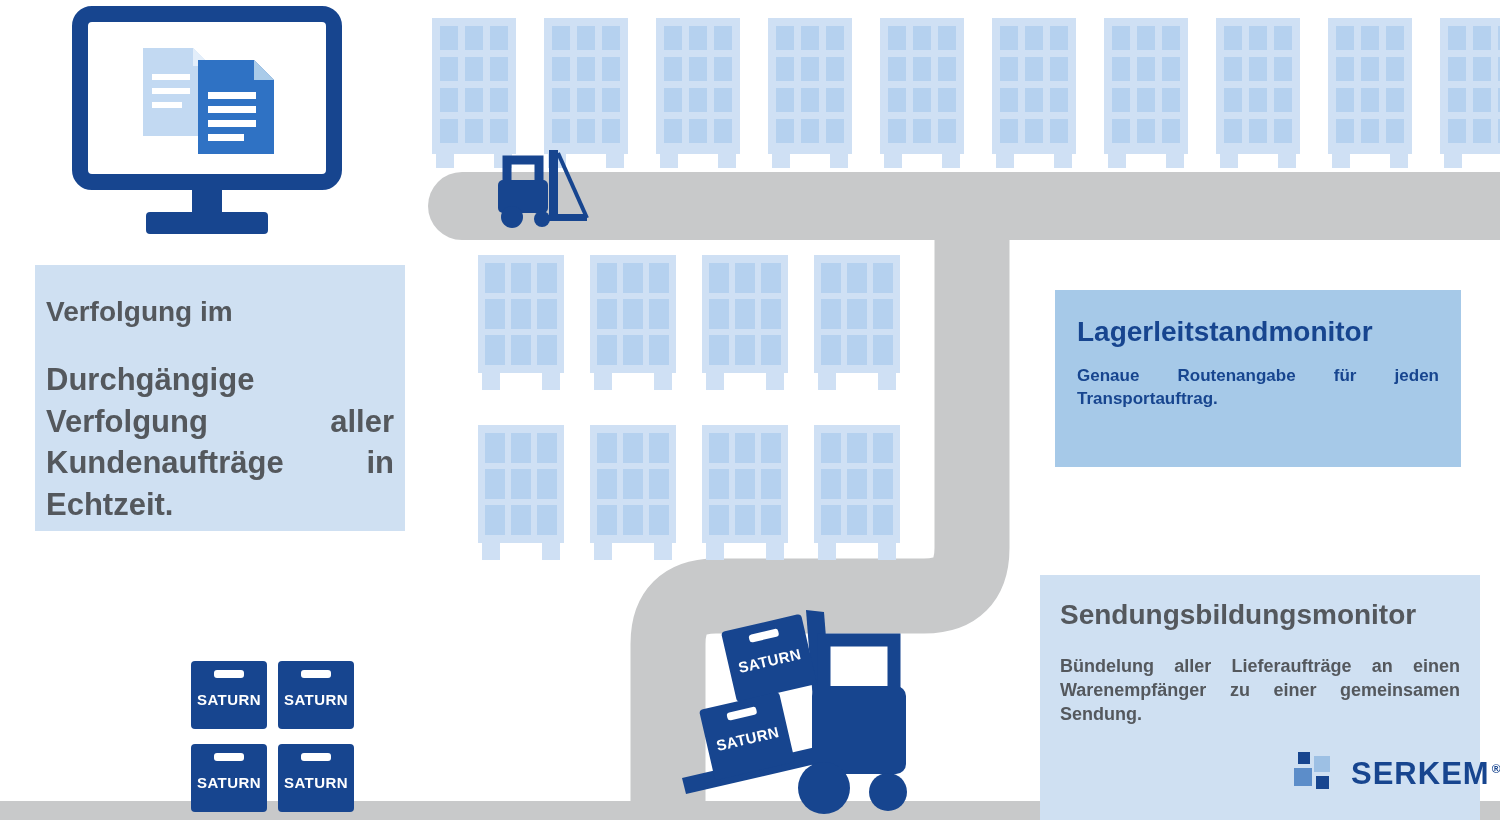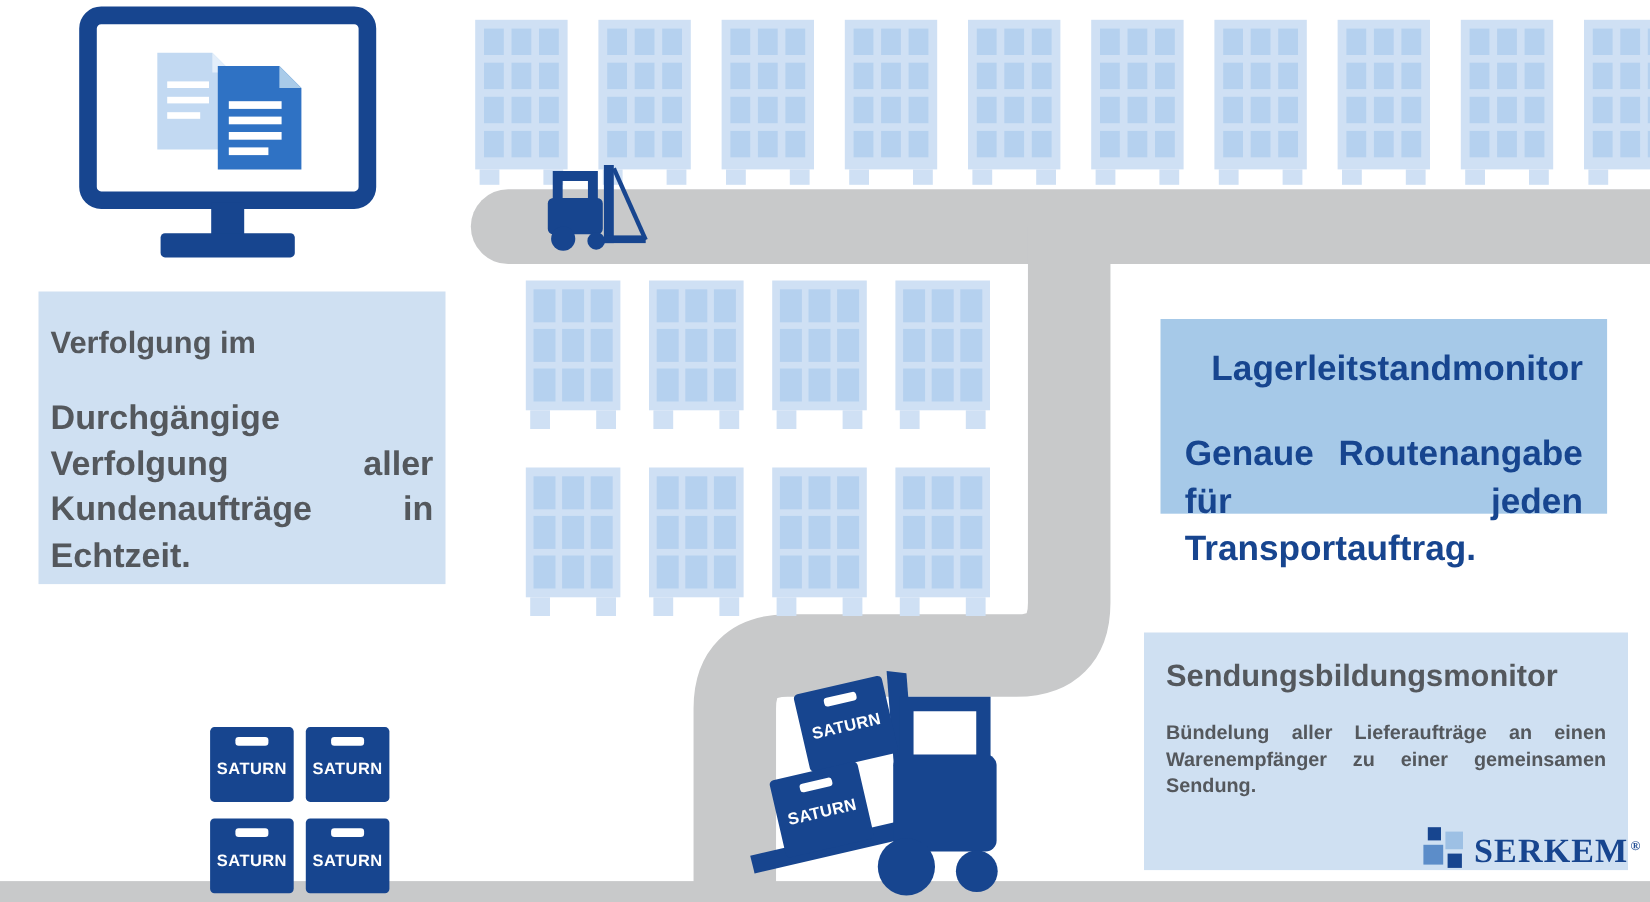--- a/index.html
+++ b/index.html
@@ -16,25 +16,25 @@
     left:35px; top:265px; width:370px; height:266px;
     background:#cfe0f2; color:#54585d; padding:26px 11px 0 11px;
   }
   .card-erp .card-title { font-size:28px; line-height:1.5; }
   .card-erp .card-body  { margin-top:26px; font-size:31px; line-height:1.34; text-align:justify; }
 
   .card-lager {
     left:1055px; top:290px; width:406px; height:177px;
     background:#a6c9e8; color:#17458f; padding:22px 22px 0 22px;
   }
-  .card-lager .card-title { font-size:32px; line-height:1.4;text-align:right; }
-  .card-lager .card-body  { margin-top:34px; font-size:32px; line-height:1.34; text-align:justify; }
+  .card-lager .card-title { font-size:28px; line-height:1.4; }
+  .card-lager .card-body  { margin-top:14px; font-size:17px; line-height:1.34; text-align:justify; }
 
   .card-sendung {
-    left:1040px; top:575px; width:440px; height:216px;
+    left:1040px; top:575px; width:440px; height:245px;
     background:#cfe0f2; color:#54585d; padding:20px 20px 0 20px;
   }
   .card-sendung .card-title { font-size:28px; line-height:1.4; }
   .card-sendung .card-body  { margin-top:20px; font-size:18px; line-height:1.34; text-align:justify; }
 
   
   .sbox {
     position:absolute; width:76px; height:68px; background:#17458f;
     border-radius:4px; display:flex; flex-direction:column; align-items:center;
   }
@@ -43,21 +43,21 @@
     margin-top:13px; color:#ffffff; font-weight:700; font-size:15px; letter-spacing:0.4px;
   }
   .sbox-a { left:191px; top:661px; }
   .sbox-b { left:278px; top:661px; }
   .sbox-c { left:191px; top:744px; }
   .sbox-d { left:278px; top:744px; }
   .sbox-lift1 { left:728px; top:622px; width:82px; height:72px; transform:rotate(-13deg); }
   .sbox-lift2 { left:706px; top:700px; width:82px; height:72px; transform:rotate(-13deg); }
 
   
-  .logo { position:absolute; left:1293px; top:750px; display:flex; align-items:center; gap:1px;font-family:Liberation Serif, serif; }
+  .logo { position:absolute; left:1293px; top:750px; display:flex; align-items:center; gap:12px; }
   .logo-mark { position:relative; width:46px; height:48px; }
   .sq { position:absolute; display:block; }
   .sq1 { left:5px;  top:2px;  width:12px; height:12px; background:#17458f; }
   .sq2 { left:21px; top:6px;  width:16px; height:16px; background:#9dc0e4; }
   .sq3 { left:1px;  top:18px; width:18px; height:18px; background:#5c8dc9; }
   .sq4 { left:23px; top:26px; width:13px; height:13px; background:#17458f; }
   .logo-text { font-size:31px; font-weight:700; color:#17458f; letter-spacing:1px; }
   .logo-text sup { font-size:12px; margin-left:2px; }
 </style>
 </head>

